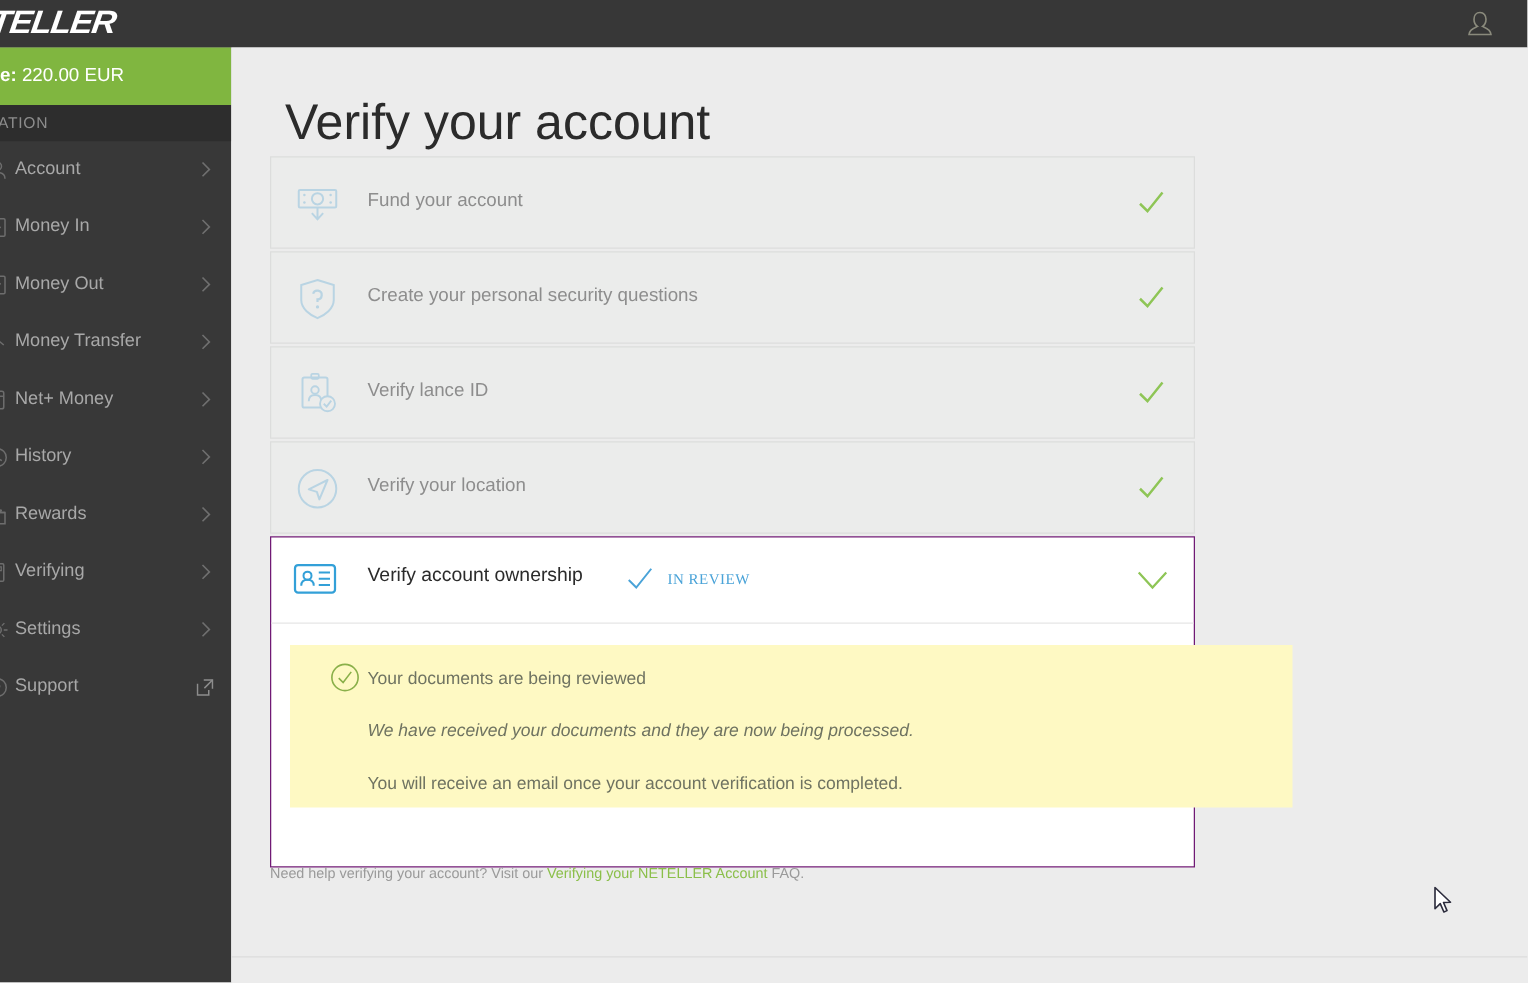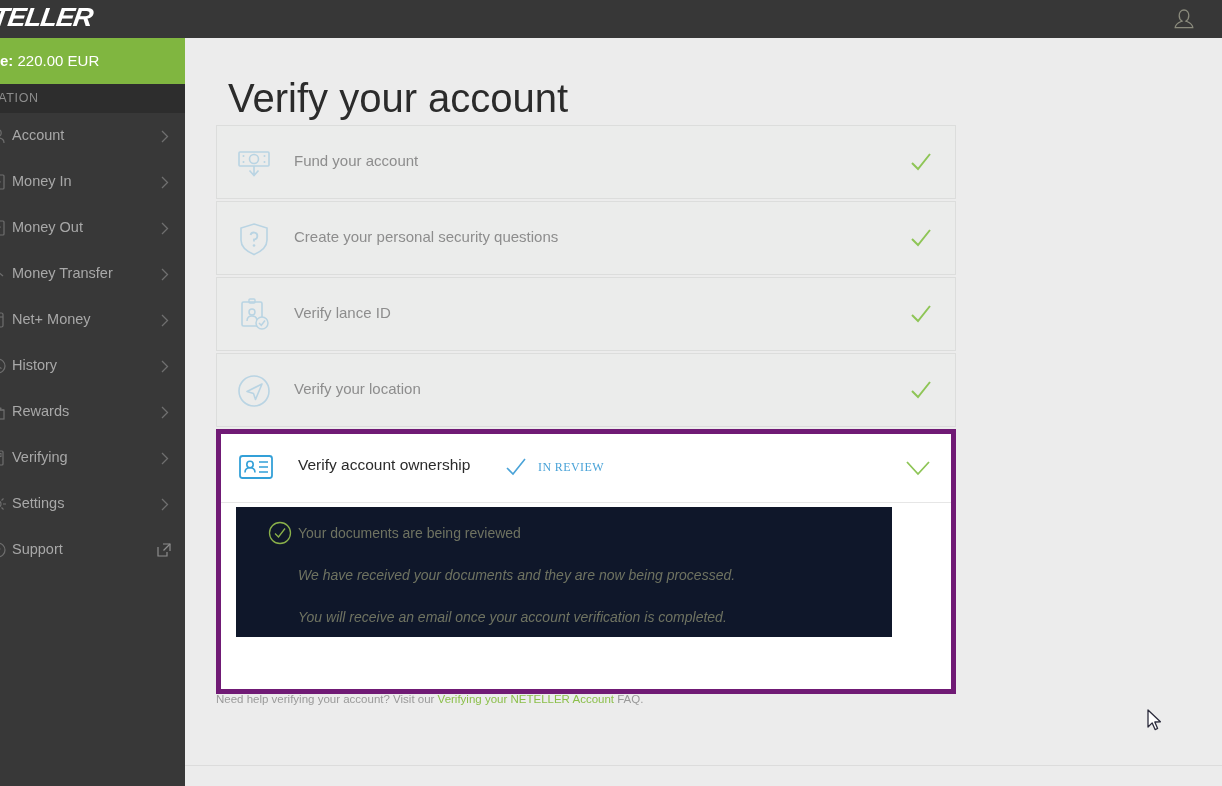--- a/index.html
+++ b/index.html
@@ -153,21 +153,21 @@
   .step-card .step-check {
     position: absolute;
     right: 22px; top: 24px;
     width: 24px; height: 24px;
   }
 
   
   .ownership-card {
     position: relative;
     background: #ffffff;
-    border: 5px solid #701a75;
+    border: 1px solid #701a75;
     box-sizing: border-box;
     width: 740px;
     min-height: 265px;
     margin-top: 2px;
   }
   .own-row {
     position: relative;
     height: 68px;
     border-bottom: 1px solid #e6e6e6;
   }
@@ -196,24 +196,24 @@
     font-family: Liberation Serif, serif;
   }
   .own-chev {
     position: absolute;
     right: 20px; top: 26px;
     width: 26px; height: 16px;
   }
 
   .notice {
     position: absolute;
-    left: 15px; top: 73px;
-    width: 656px;
+    left: 15px; top: 86px;
+    width: 802px;
     height: 130px;
-    background: #0f172a;
+    background: #fef9c3;
     box-sizing: border-box;
   }
   .notice-icon {
     position: absolute;
     left: 32px; top: 14px;
     width: 24px; height: 24px;
   }
   .notice-title {
     position: absolute;
     left: 62px; top: 18px;
@@ -224,21 +224,20 @@
     position: absolute;
     left: 62px; top: 60px;
     font-size: 14px;
     font-style: italic;
     color: #6f7361;
   }
   .notice-p2 {
     position: absolute;
     left: 62px; top: 102px;
     font-size: 14px;
-    font-style: italic;
     color: #6f7361;
   }
 
   .help-line {
     position: absolute;
     left: 31px; top: 655px;
     font-size: 11.5px;
     color: #9a9a9a;
   }
   .help-line a {

